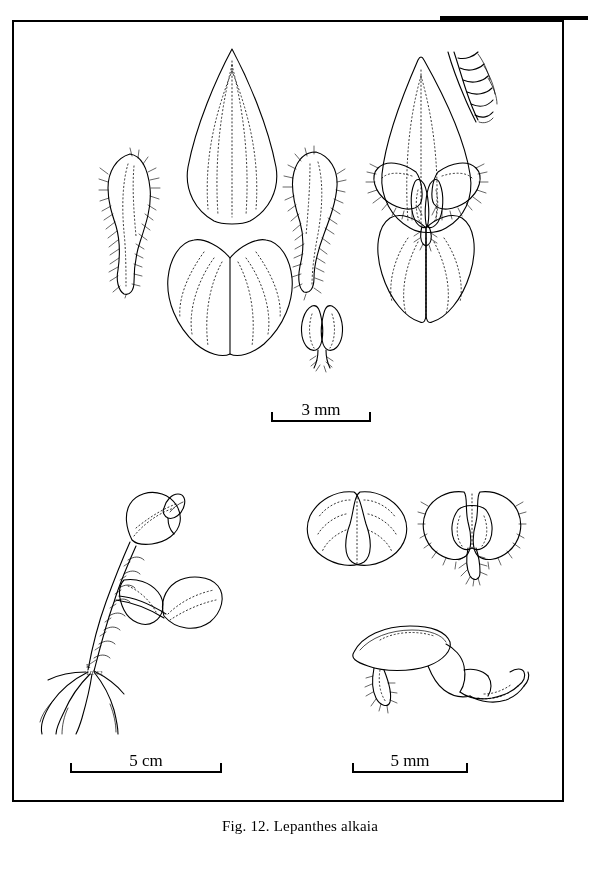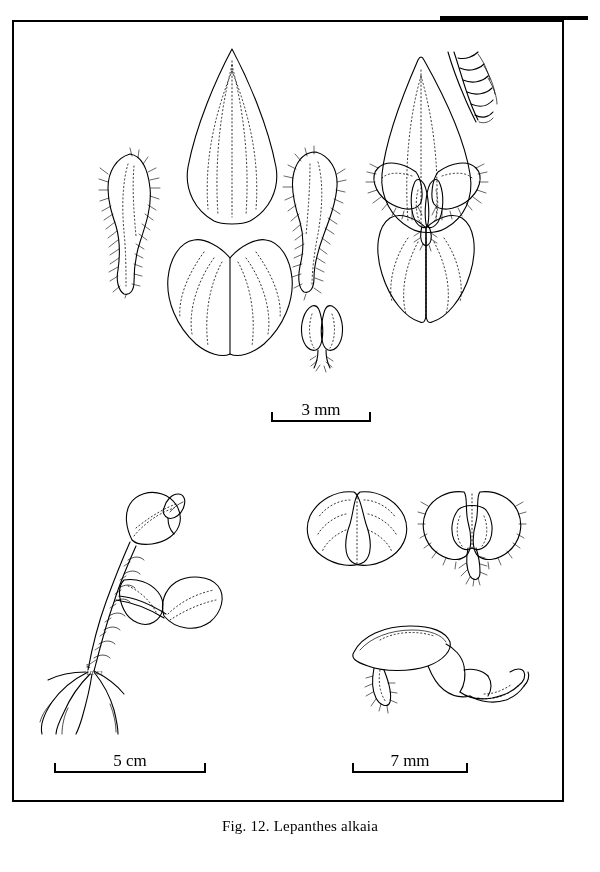--- a/index.html
+++ b/index.html
@@ -443,29 +443,29 @@
           <path d="M47 86 L48 93"></path>
         <path d="M50 80 L57 83"></path>
           <path d="M50 72 L57 73"></path>
           <path d="M48 63 L55 63"></path>
       </g>
       <path class="dot" d="M40 50 C38 62 40 74 46 82"></path>
       <path class="dot" d="M40 20 C54 12 76 10 94 16"></path>
     </svg>
   </div>
 
-  <div class="scalebar" style="left:54px; top:743px; width:152px; height:30px;">
+  <div class="scalebar" style="left:70px; top:743px; width:152px; height:30px;">
     <div class="bar-label">5 cm</div>
     <div class="bar-line" style="width:152px;"></div>
     <div class="tick-left"></div>
     <div class="tick-right"></div>
   </div>
 
   <div class="scalebar" style="left:352px; top:743px; width:116px; height:30px;">
-    <div class="bar-label">7 mm</div>
+    <div class="bar-label">5 mm</div>
     <div class="bar-line" style="width:116px;"></div>
     <div class="tick-left"></div>
     <div class="tick-right"></div>
   </div>
 
   <div class="caption">Fig. 12. Lepanthes alkaia</div>
 
 </div>
 
 </body></html>

